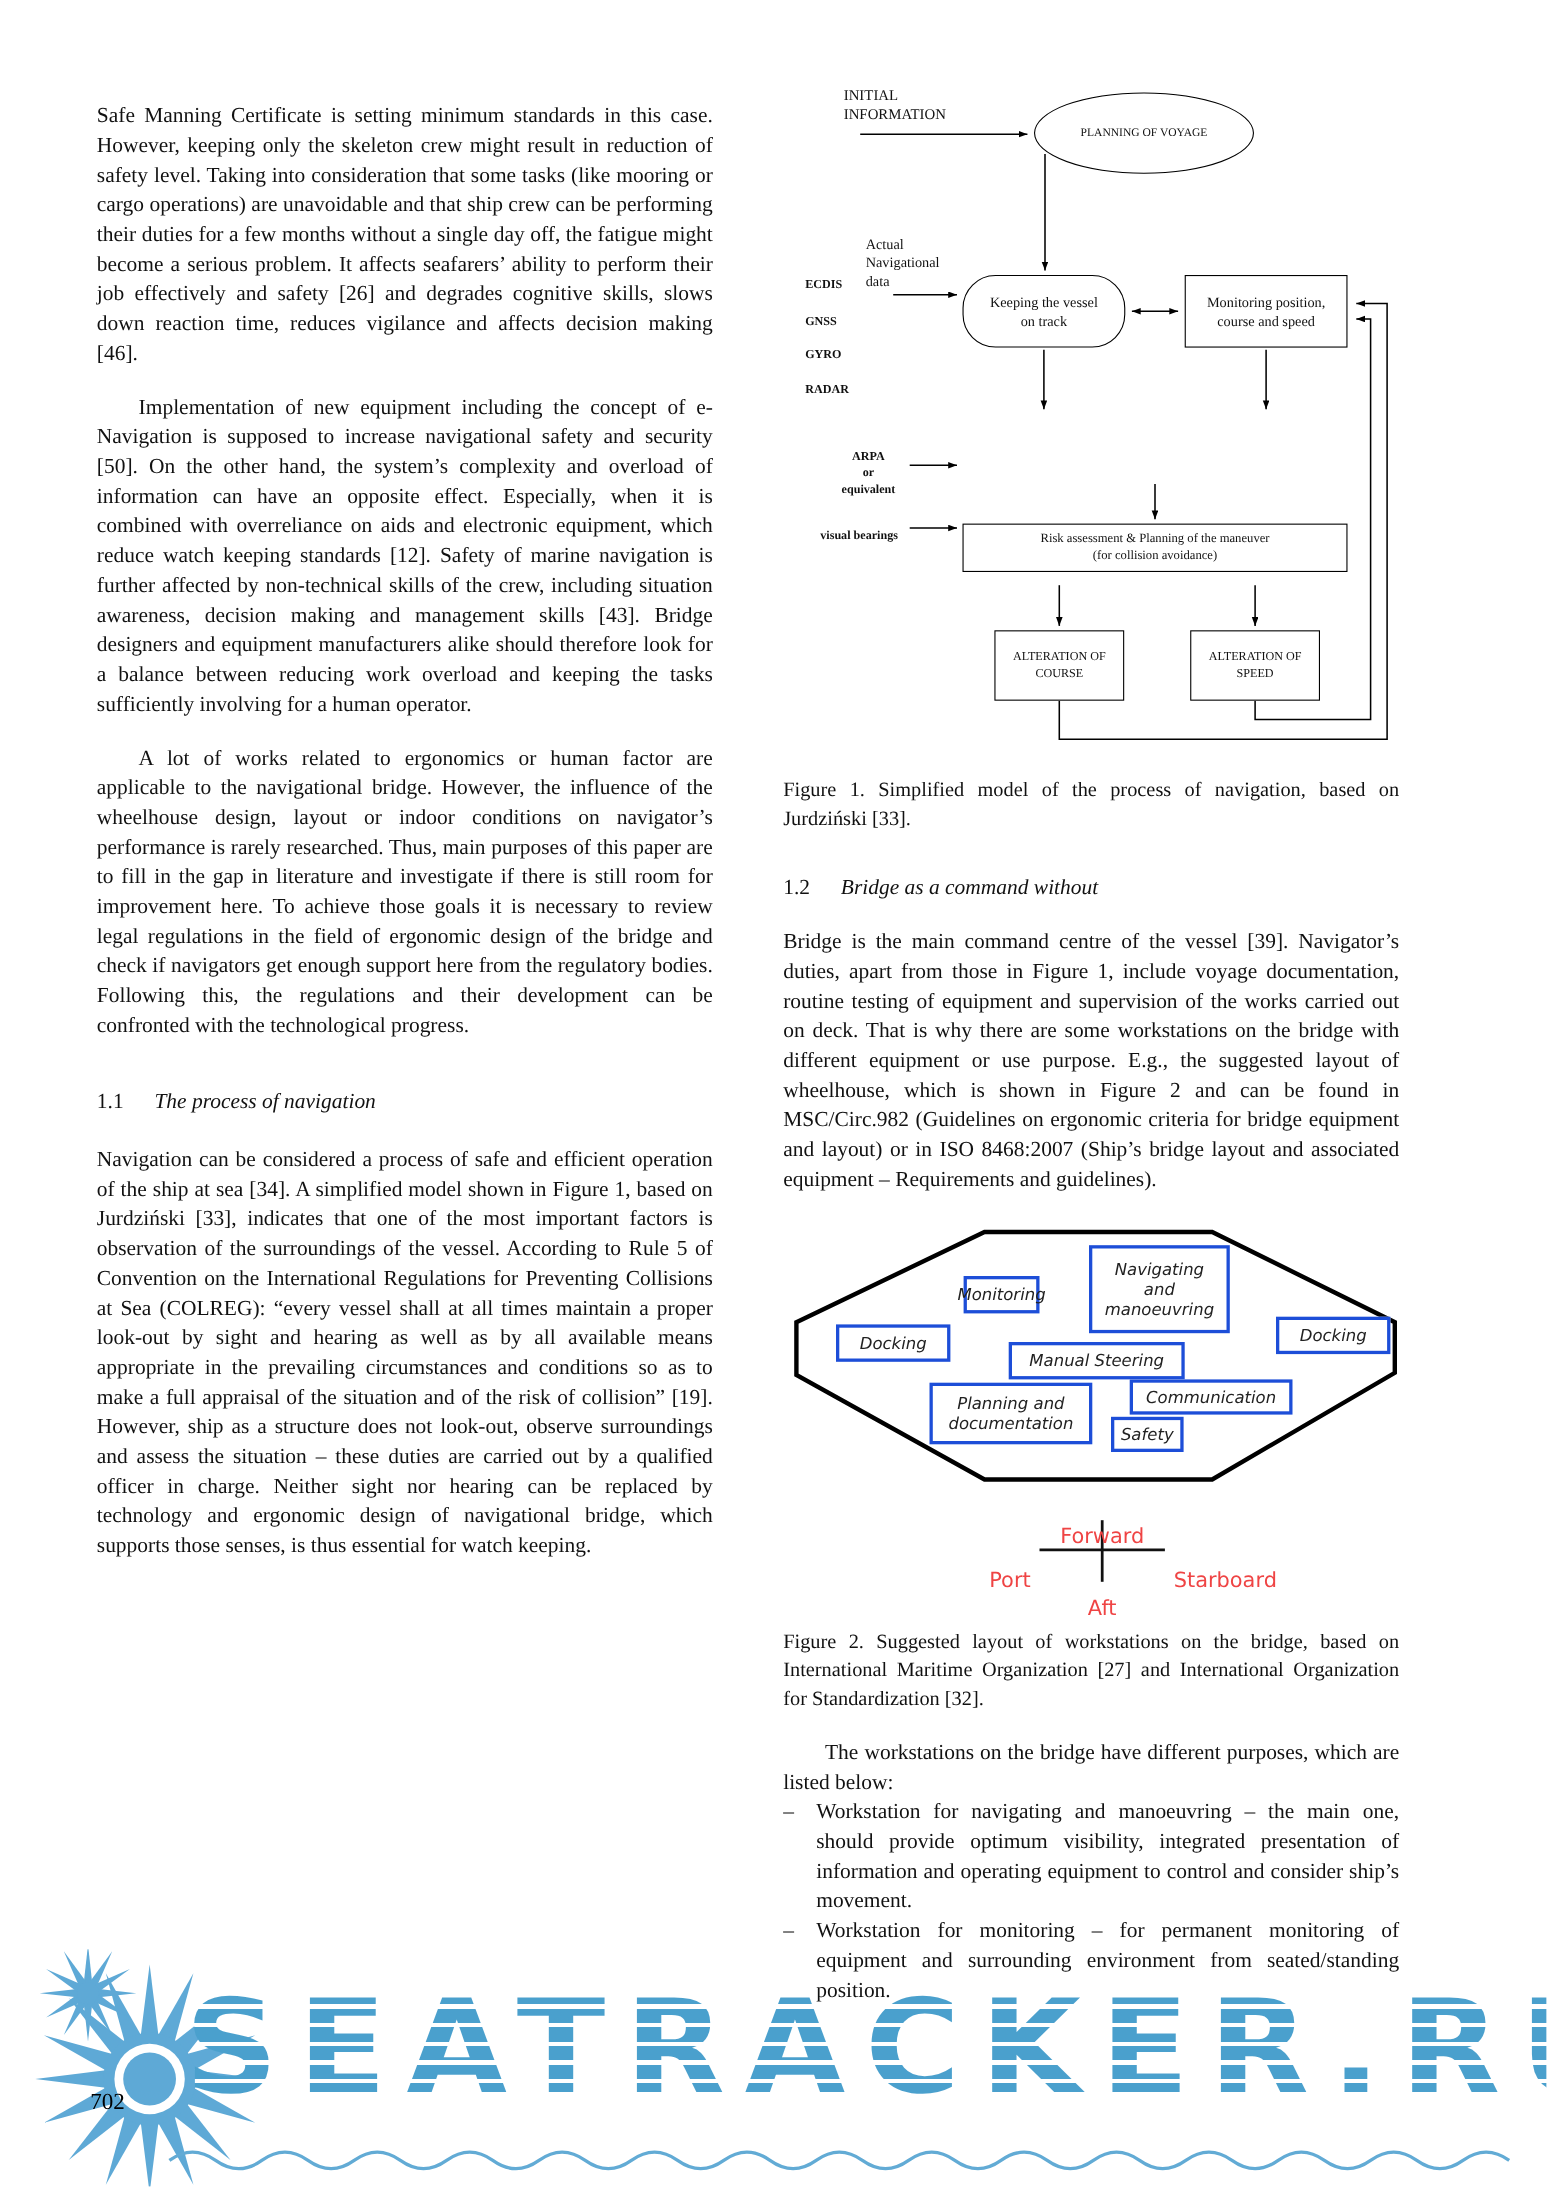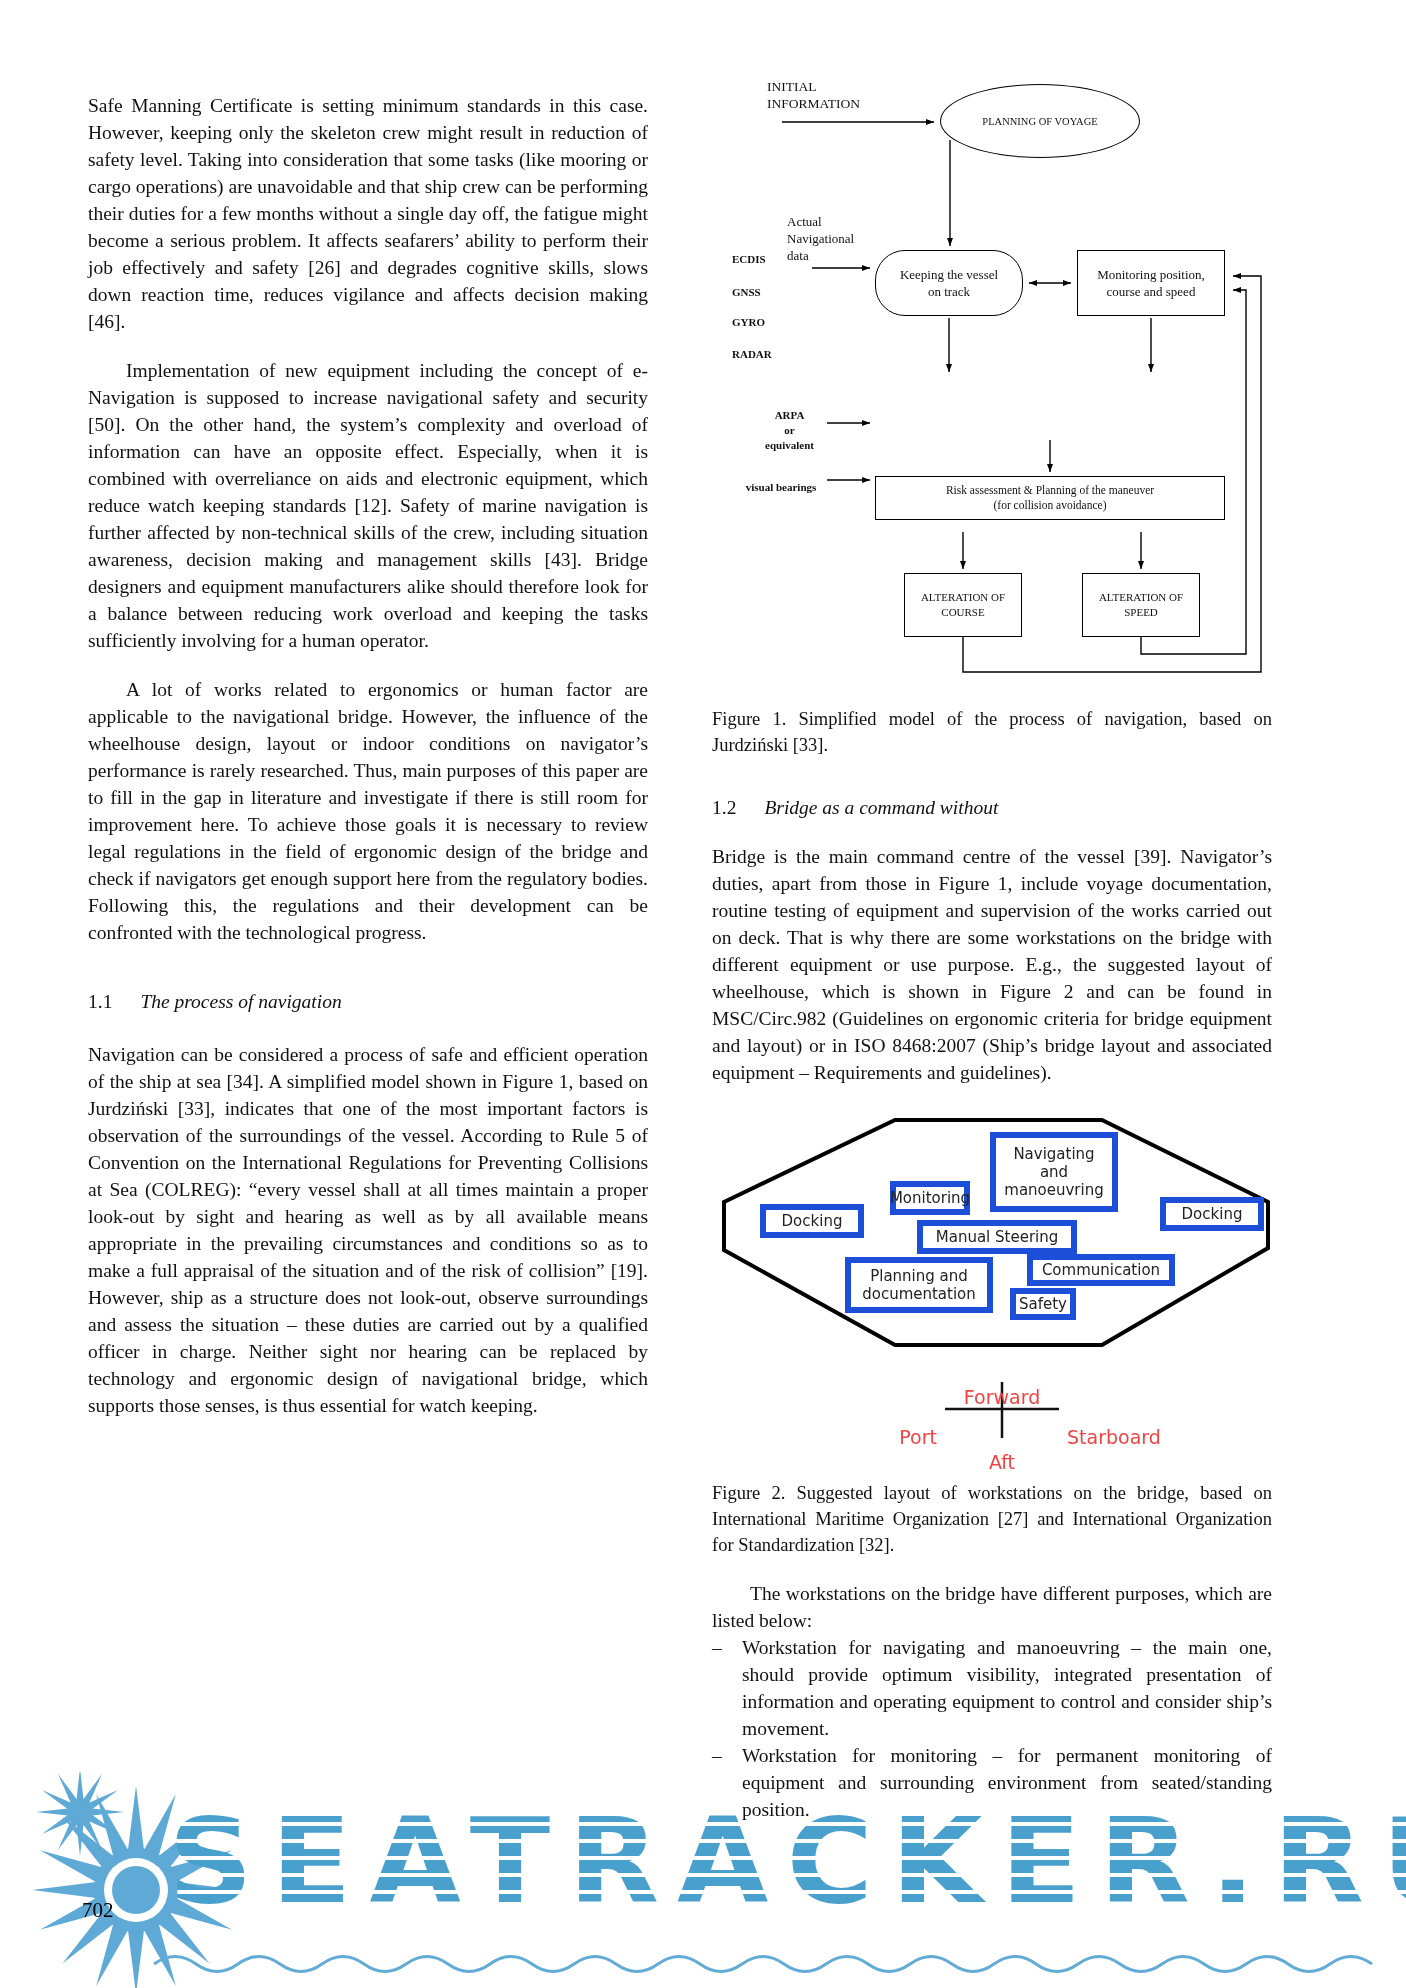--- a/index.html
+++ b/index.html
@@ -22,23 +22,23 @@
   .fig1 svg.wires{position:absolute;left:0;top:0;}
   .fig1 .node{position:absolute;border:1.5px solid #000;background:#fff;display:flex;
               align-items:center;justify-content:center;text-align:center;box-sizing:border-box;}
   .fig1 .ellipse{border-radius:50%;}
   .fig1 .label{position:absolute;text-align:left;}
   .fig1 .sensor{position:absolute;font-weight:bold;font-size:11px;text-align:left;}
 
   
   .fig2{position:relative;height:358px;margin-top:26px;font-family:"DejaVu Sans",sans-serif;}
   .fig2 svg.shape{position:absolute;left:0;top:0;}
-  .fig2 .ws{position:absolute;border:6px solid #1d4ed8;background:#fff;color:#222;
+  .fig2 .ws{position:absolute;border:3px solid #1d4ed8;background:#fff;color:#222;
             display:flex;align-items:center;justify-content:center;text-align:center;
-            font-size:15px;line-height:18px;box-sizing:border-box;}
+            font-size:15px;line-height:18px;box-sizing:border-box;font-style:italic;}
   .fig2 .compass{position:absolute;color:#ef4444;font-size:19px;margin-top:28px;}
 
   .bullet{display:flex;}
   .bullet .dash{width:30px;flex:none;}
   .bullet .btext{flex:1;}
 
   
   .watermark{position:absolute;left:168px;top:1792px;z-index:5;white-space:nowrap;
              font-family:"DejaVu Sans",sans-serif;font-weight:bold;font-size:118px;
              letter-spacing:18px;color:#4aa0cd;}
@@ -135,21 +135,21 @@
 
     <div class="fig2">
       <svg class="shape" width="560" height="358">
         <polygon points="12,90 183,8 390,8 556,90 556,136 390,233 183,233 12,138" fill="none" stroke="#000" stroke-width="4"></polygon>
         <g stroke="#111" stroke-width="2.5">
           <path d="M233,297 H347" fill="none"></path>
           <path d="M290,270 V326" fill="none"></path>
         </g>
       </svg>
 
-      <div class="ws" style="left:178px;top:48px;width:80px;height:34px;margin-top:21px;">Monitoring</div>
+      <div class="ws" style="left:164px;top:48px;width:69px;height:34px;">Monitoring</div>
       <div class="ws pre" style="left:278px;top:20px;width:128px;height:80px;">Navigating
 and
 manoeuvring</div>
       <div class="ws" style="left:48px;top:92px;width:104px;height:34px;">Docking</div>
       <div class="ws" style="left:448px;top:85px;width:104px;height:34px;">Docking</div>
       <div class="ws" style="left:205px;top:108px;width:160px;height:34px;">Manual Steering</div>
       <div class="ws pre" style="left:133px;top:145px;width:148px;height:56px;">Planning and
 documentation</div>
       <div class="ws" style="left:315px;top:142px;width:148px;height:32px;">Communication</div>
       <div class="ws" style="left:298px;top:176px;width:66px;height:32px;">Safety</div>

